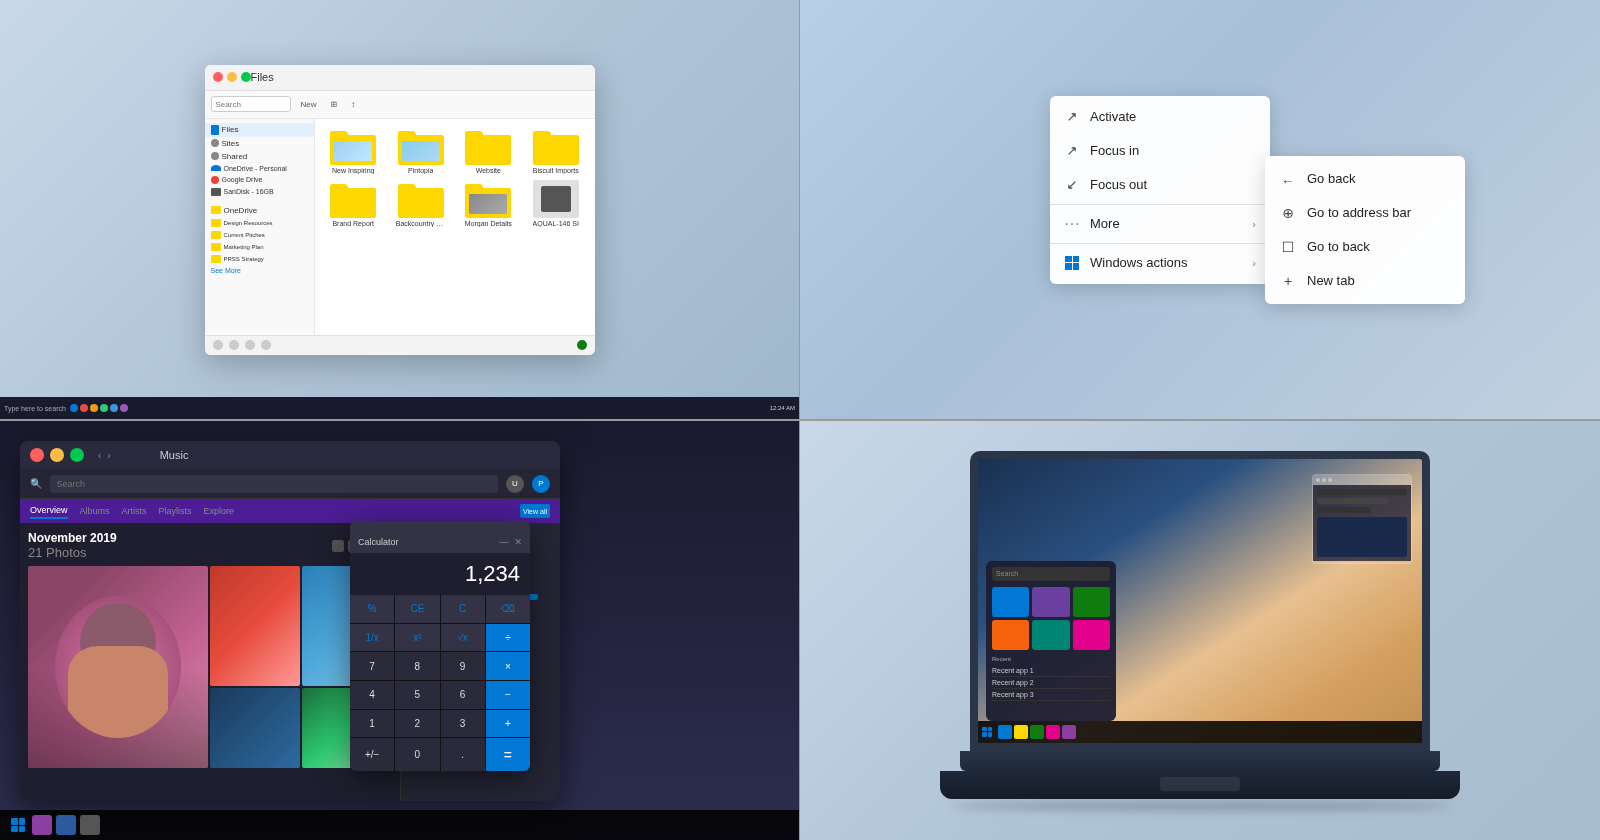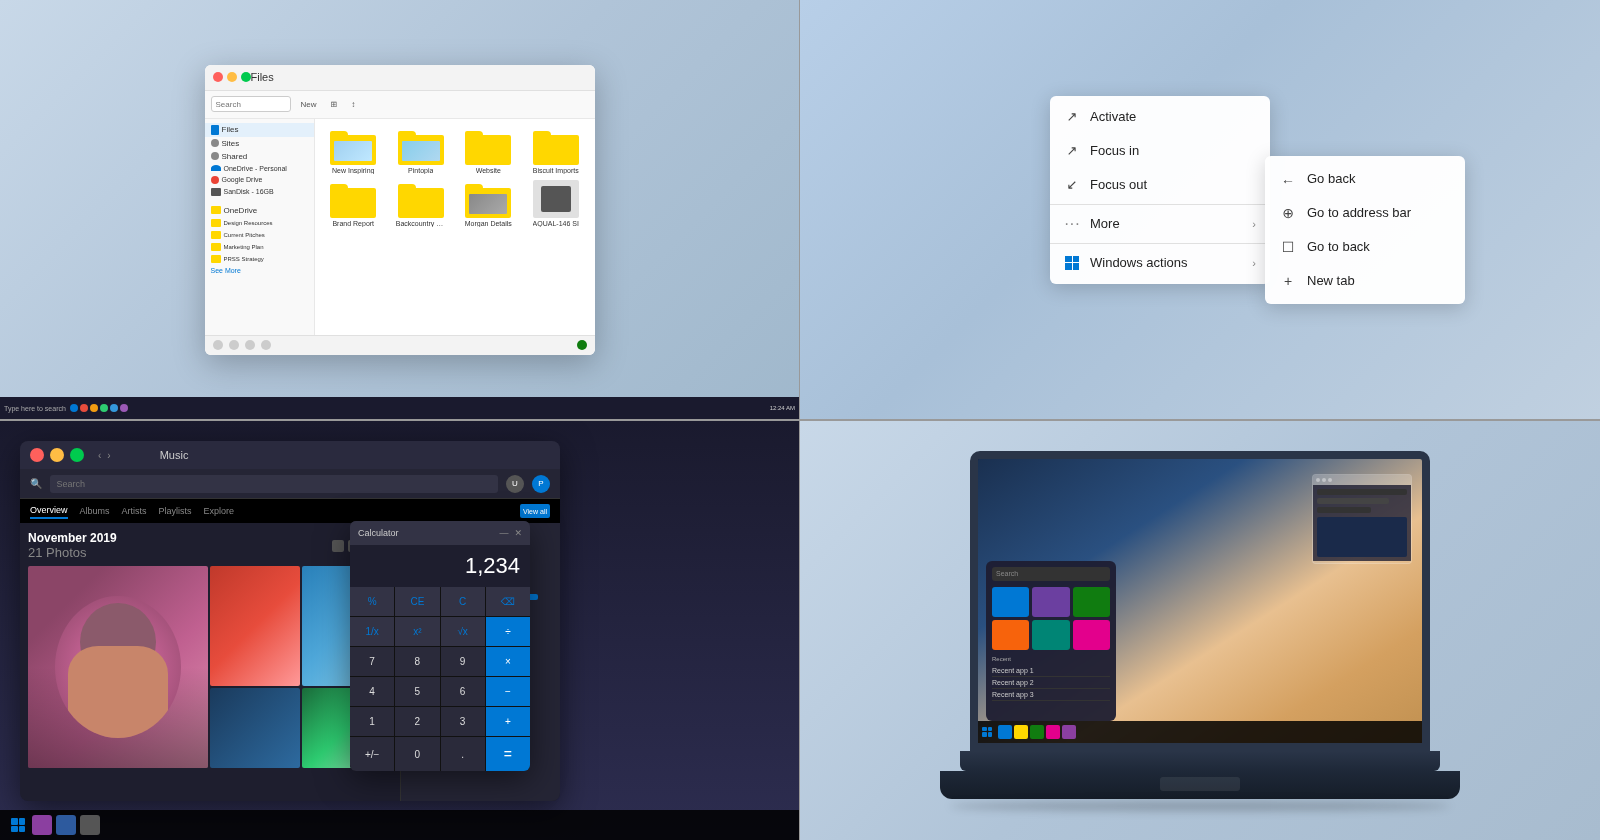--- a/index.html
+++ b/index.html
@@ -419,21 +419,21 @@
       background: #333345;
       border: none;
       border-radius: 3px;
       color: #ccc;
       font-size: 9px;
       padding: 0 6px;
     }
 
     .mw-tabs {
       height: 24px;
-      background: #000000;
+      background: #4c1d95;
       display: flex;
       align-items: center;
       padding: 0 10px;
       gap: 12px;
     }
     .mw-tab {
       font-size: 9px;
       color: #888;
       cursor: pointer;
       padding: 2px 0;
@@ -545,22 +545,21 @@
       border-radius: 6px;
       box-shadow: 0 8px 32px rgba(0,0,0,0.5);
       overflow: hidden;
       display: flex;
       flex-direction: column;
     }
     .calc-titlebar {
       height: 24px;
       background: #333345;
       display: flex;
-      align-items: center;
-      padding: 8px 8px;
+      padding: 16px 8px;
     }
     .calc-title {
       color: #ccc;
       font-size: 9px;
       flex: 1;
     }
     .calc-display {
       background: #1e1e2e;
       padding: 8px 10px;
       text-align: right;

